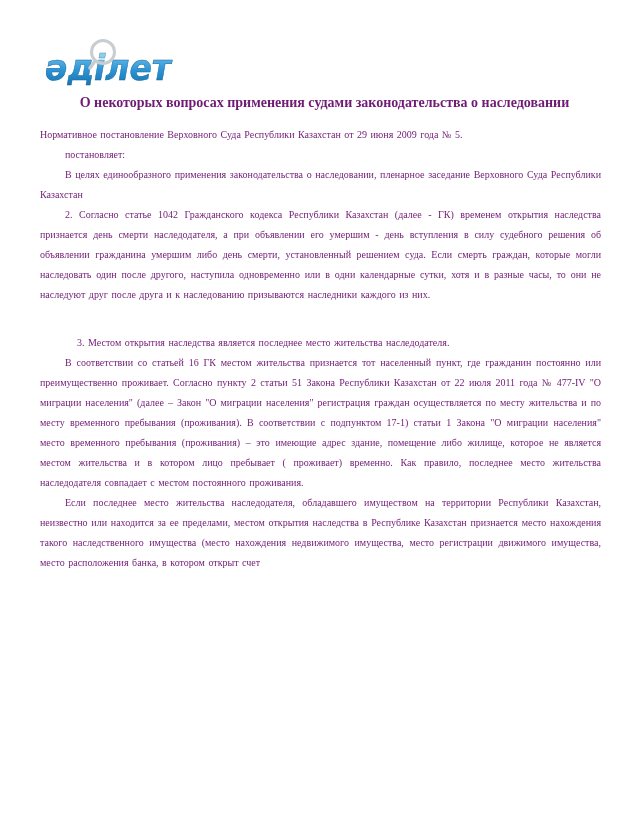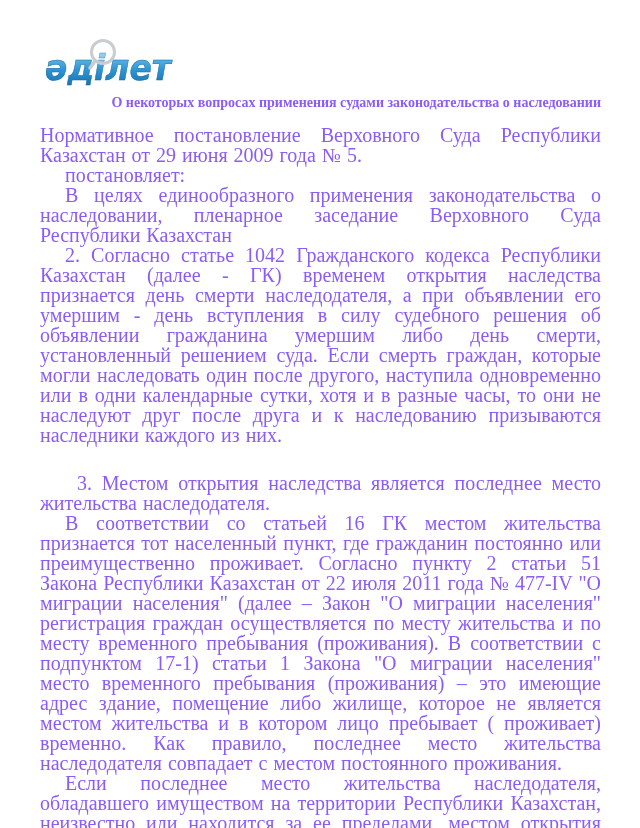--- a/index.html
+++ b/index.html
@@ -7,45 +7,45 @@
     padding: 0;
     background: #ffffff;
   }
   .page {
     position: relative;
     width: 640px;
     height: 828px;
     background: #ffffff;
     overflow: hidden;
     font-family: "Liberation Serif", "DejaVu Serif", serif;
-    color: #8b5cf6;
+    color: #701a75;
   }
   .logo {
     position: absolute;
     left: 44px;
     top: 38px;
     width: 130px;
     height: 50px;
   }
   .content {
     position: absolute;
     left: 40px;
     top: 95px;
     width: 561px;
   }
   .doc-title {
     font-size: 14px;
     font-weight: bold;
     line-height: 16px;
     margin: 0 0 14px 8px;
-    text-align: right;
+    text-align: center;
   }
   .para {
     margin: 0;
-    font-size: 20px;
+    font-size: 10px;
     line-height: 20px;
     text-align: justify;
     word-spacing: 1px;
   }
   .indent-none   { text-indent: 0; }
   .indent-normal { text-indent: 25px; }
   .indent-large  { text-indent: 37px; margin-top: 28px; }
 </style>
 </head>
 <body>

